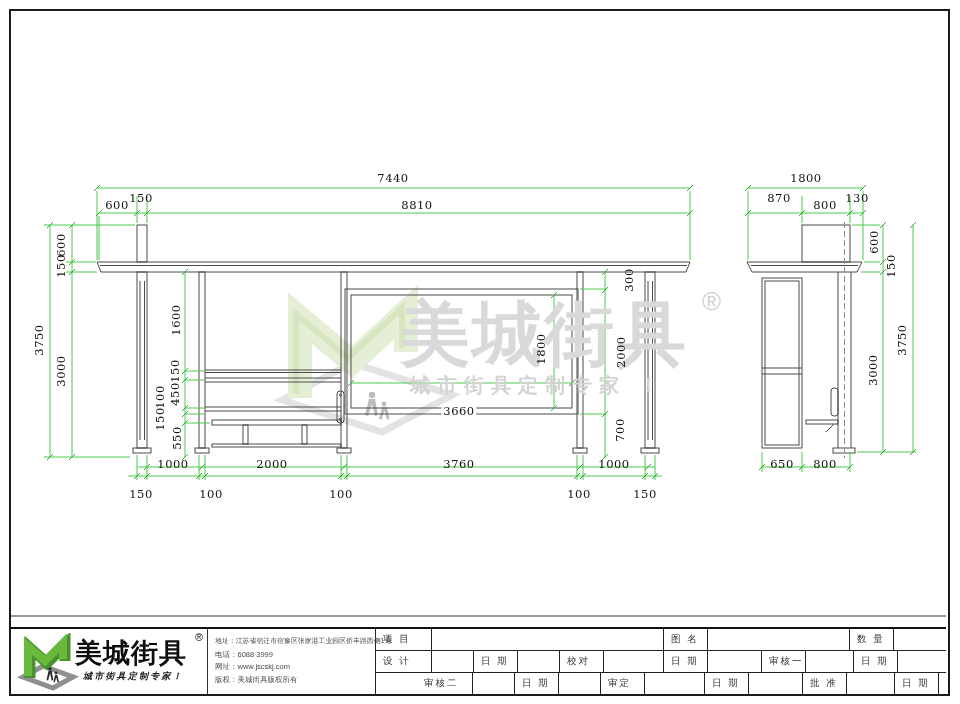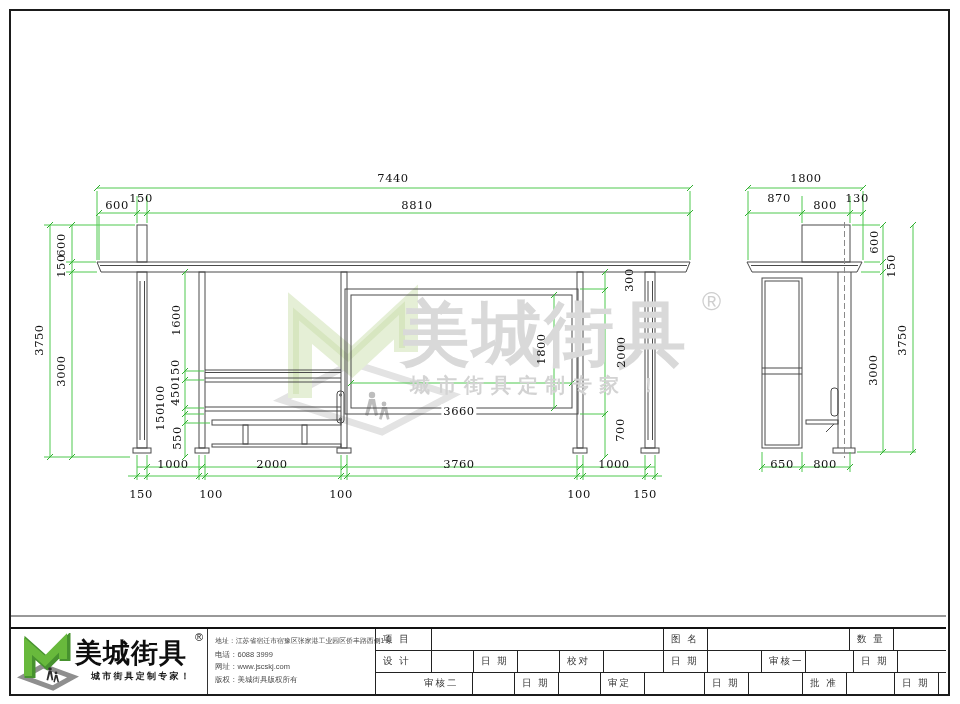--- a/index.html
+++ b/index.html
@@ -18,22 +18,22 @@
           font-family:"Liberation Sans",sans-serif;}
   #wm-tag{position:absolute;left:140px;top:92px;font-size:20px;font-weight:bold;
           color:#d3d3d3;letter-spacing:7px;font-family:"Liberation Sans",sans-serif;}
   
   #tblock{position:absolute;left:11px;top:627px;width:935px;height:65px;
           border-top:2px solid #111;display:flex;font-family:"Liberation Sans",sans-serif;}
   #logo-cell{width:196px;position:relative;}
   #logo-brand{position:absolute;left:64px;top:6px;font-size:27px;font-weight:bold;color:#0d0d0d;
               letter-spacing:1px;}
   #logo-reg{position:absolute;left:184px;top:2px;font-size:11px;color:#0d0d0d;}
-  #logo-tag{position:absolute;left:80px;top:41px;font-size:9px;font-weight:bold;color:#1a1a1a;
-            letter-spacing:2.2px;}
+  #logo-tag{position:absolute;left:72px;top:41px;font-size:9px;font-weight:bold;color:#1a1a1a;
+            letter-spacing:2.2px;font-style:italic;}
   #info-cell{width:168px;border-left:1px solid #333;padding:7px 0 0 7px;box-sizing:border-box;}
   #info-cell div{font-size:7.5px;color:#4a4a4a;line-height:12.5px;white-space:nowrap;
                  transform-origin:0 0;}
   #tb-table{flex:1;border-left:1px solid #222;display:flex;flex-direction:column;}
   .trow{display:flex;border-bottom:1px solid #222;flex:1;}
   .trow:last-child{border-bottom:none;margin-left:41px;}
   .tcell{border-right:1px solid #222;font-size:9.5px;color:#333;display:flex;
          align-items:center;padding-left:7px;box-sizing:border-box;letter-spacing:2px;}
   .tcell:last-child{border-right:none;}
 </style>

